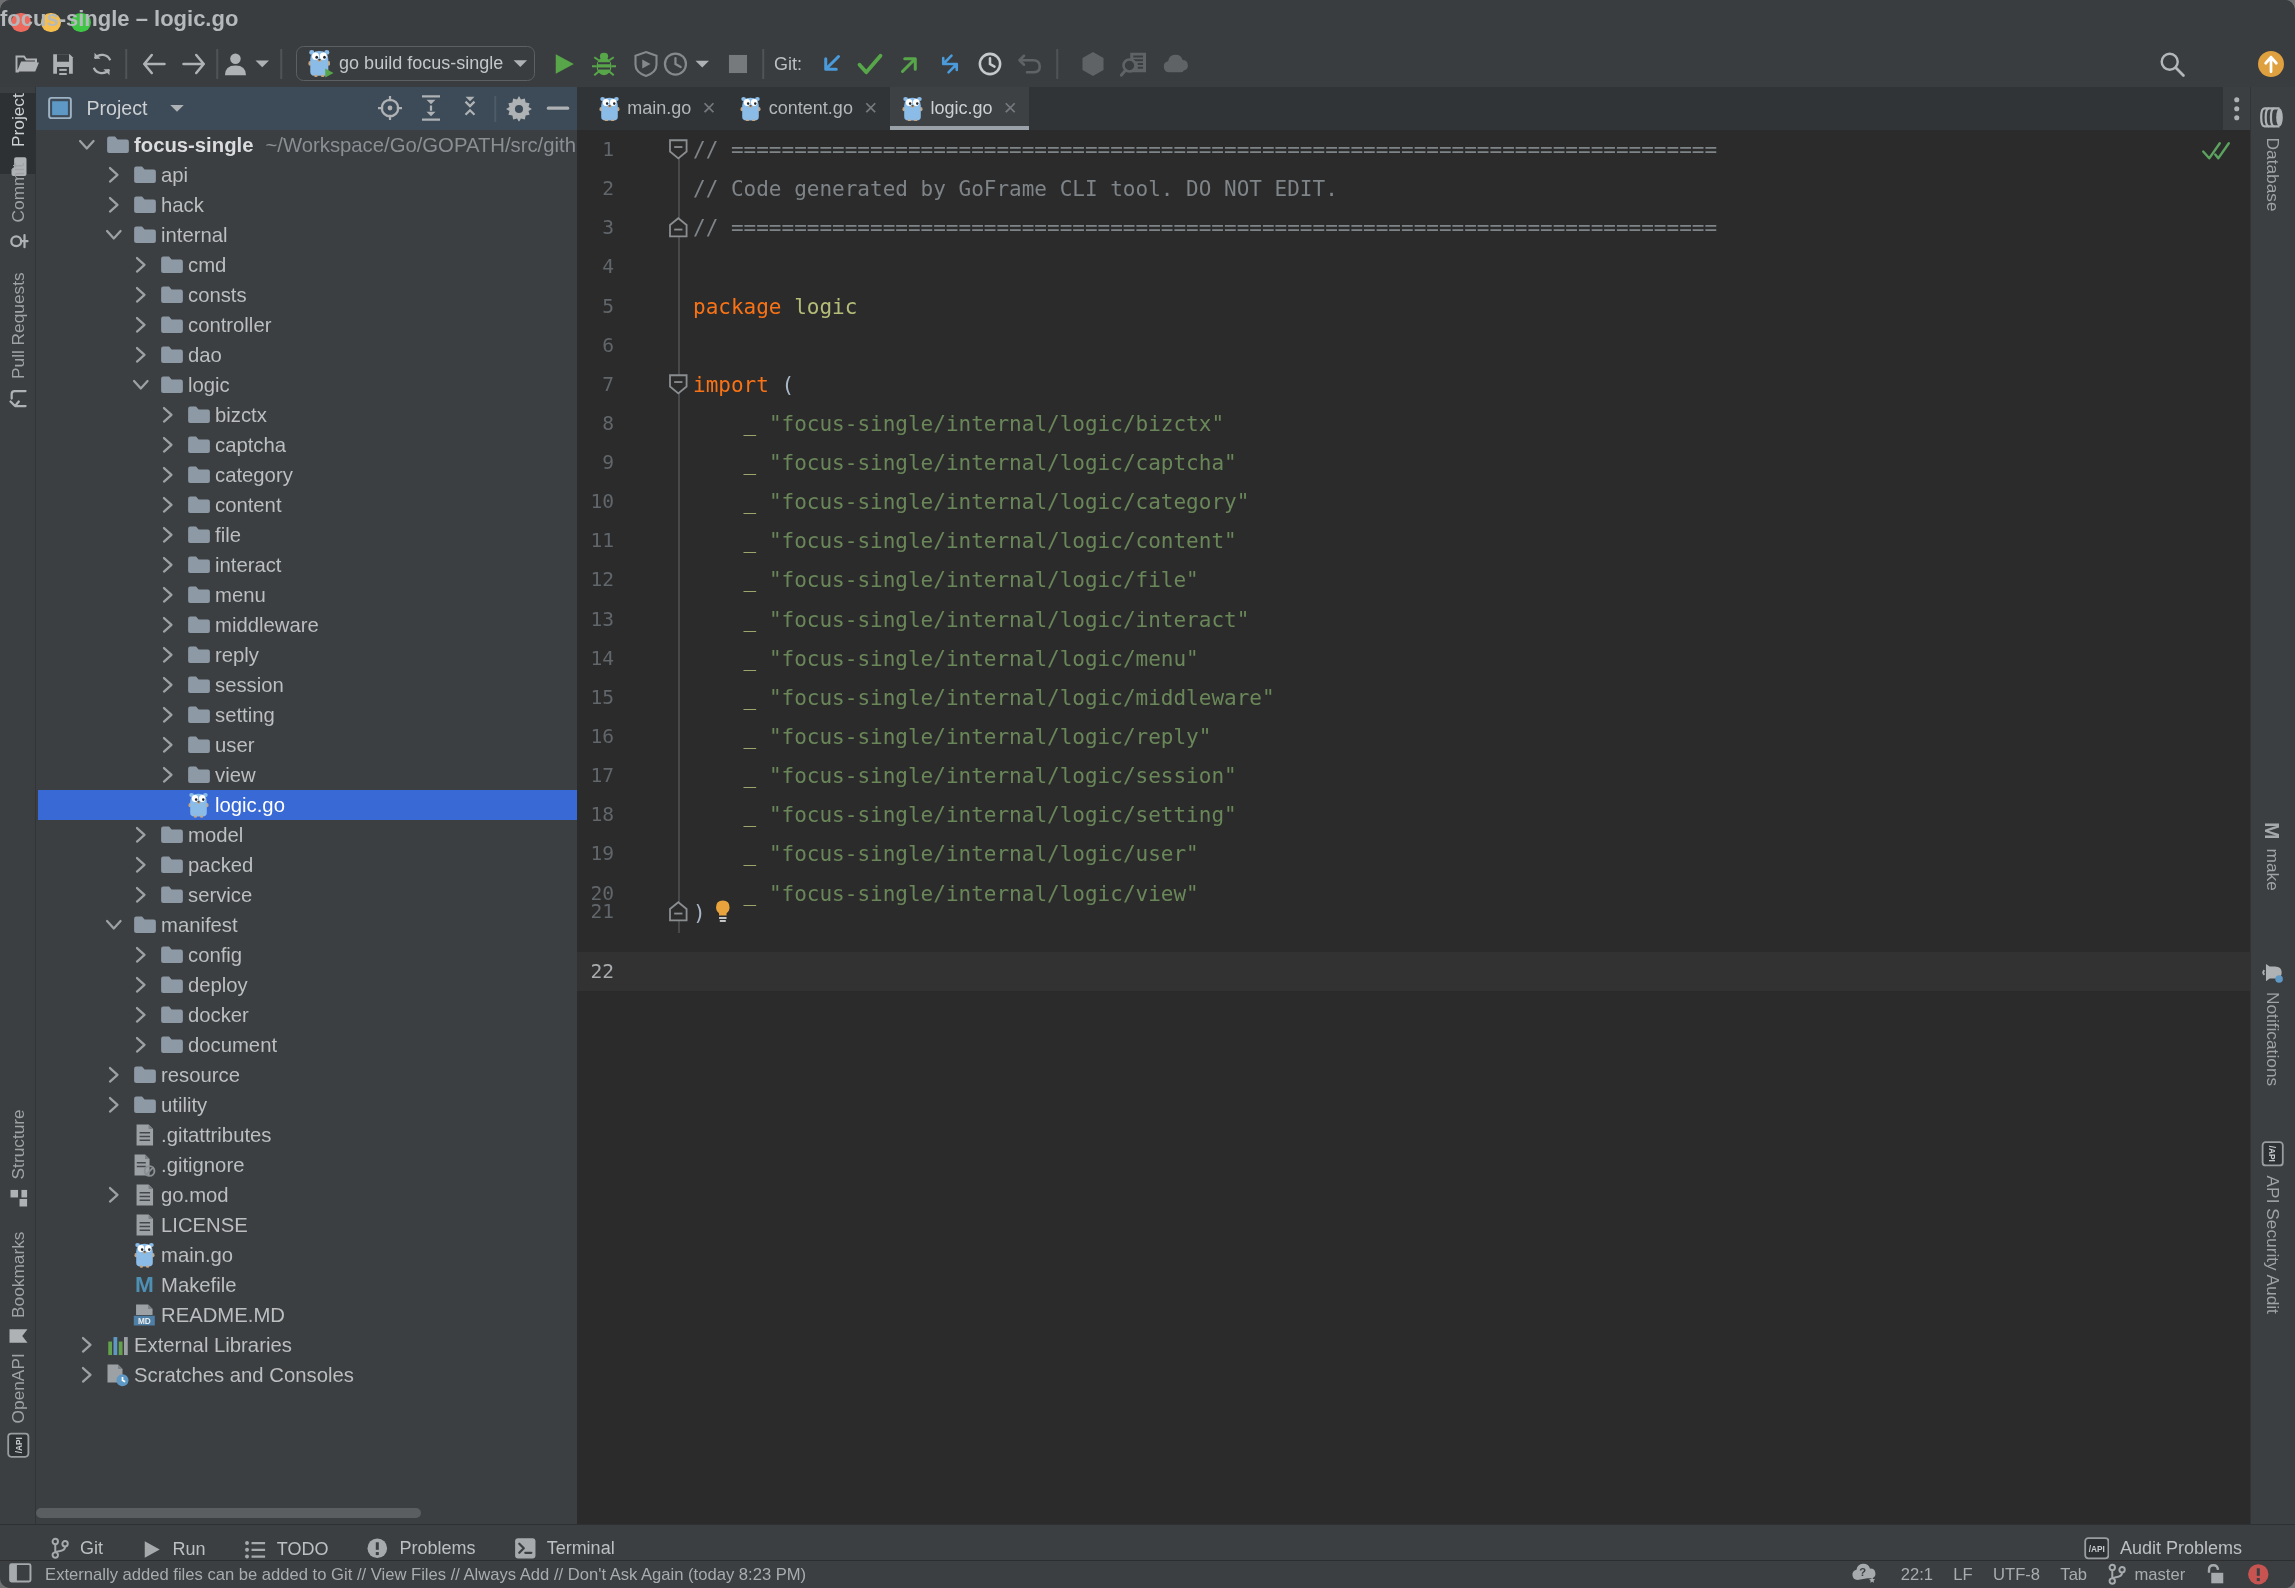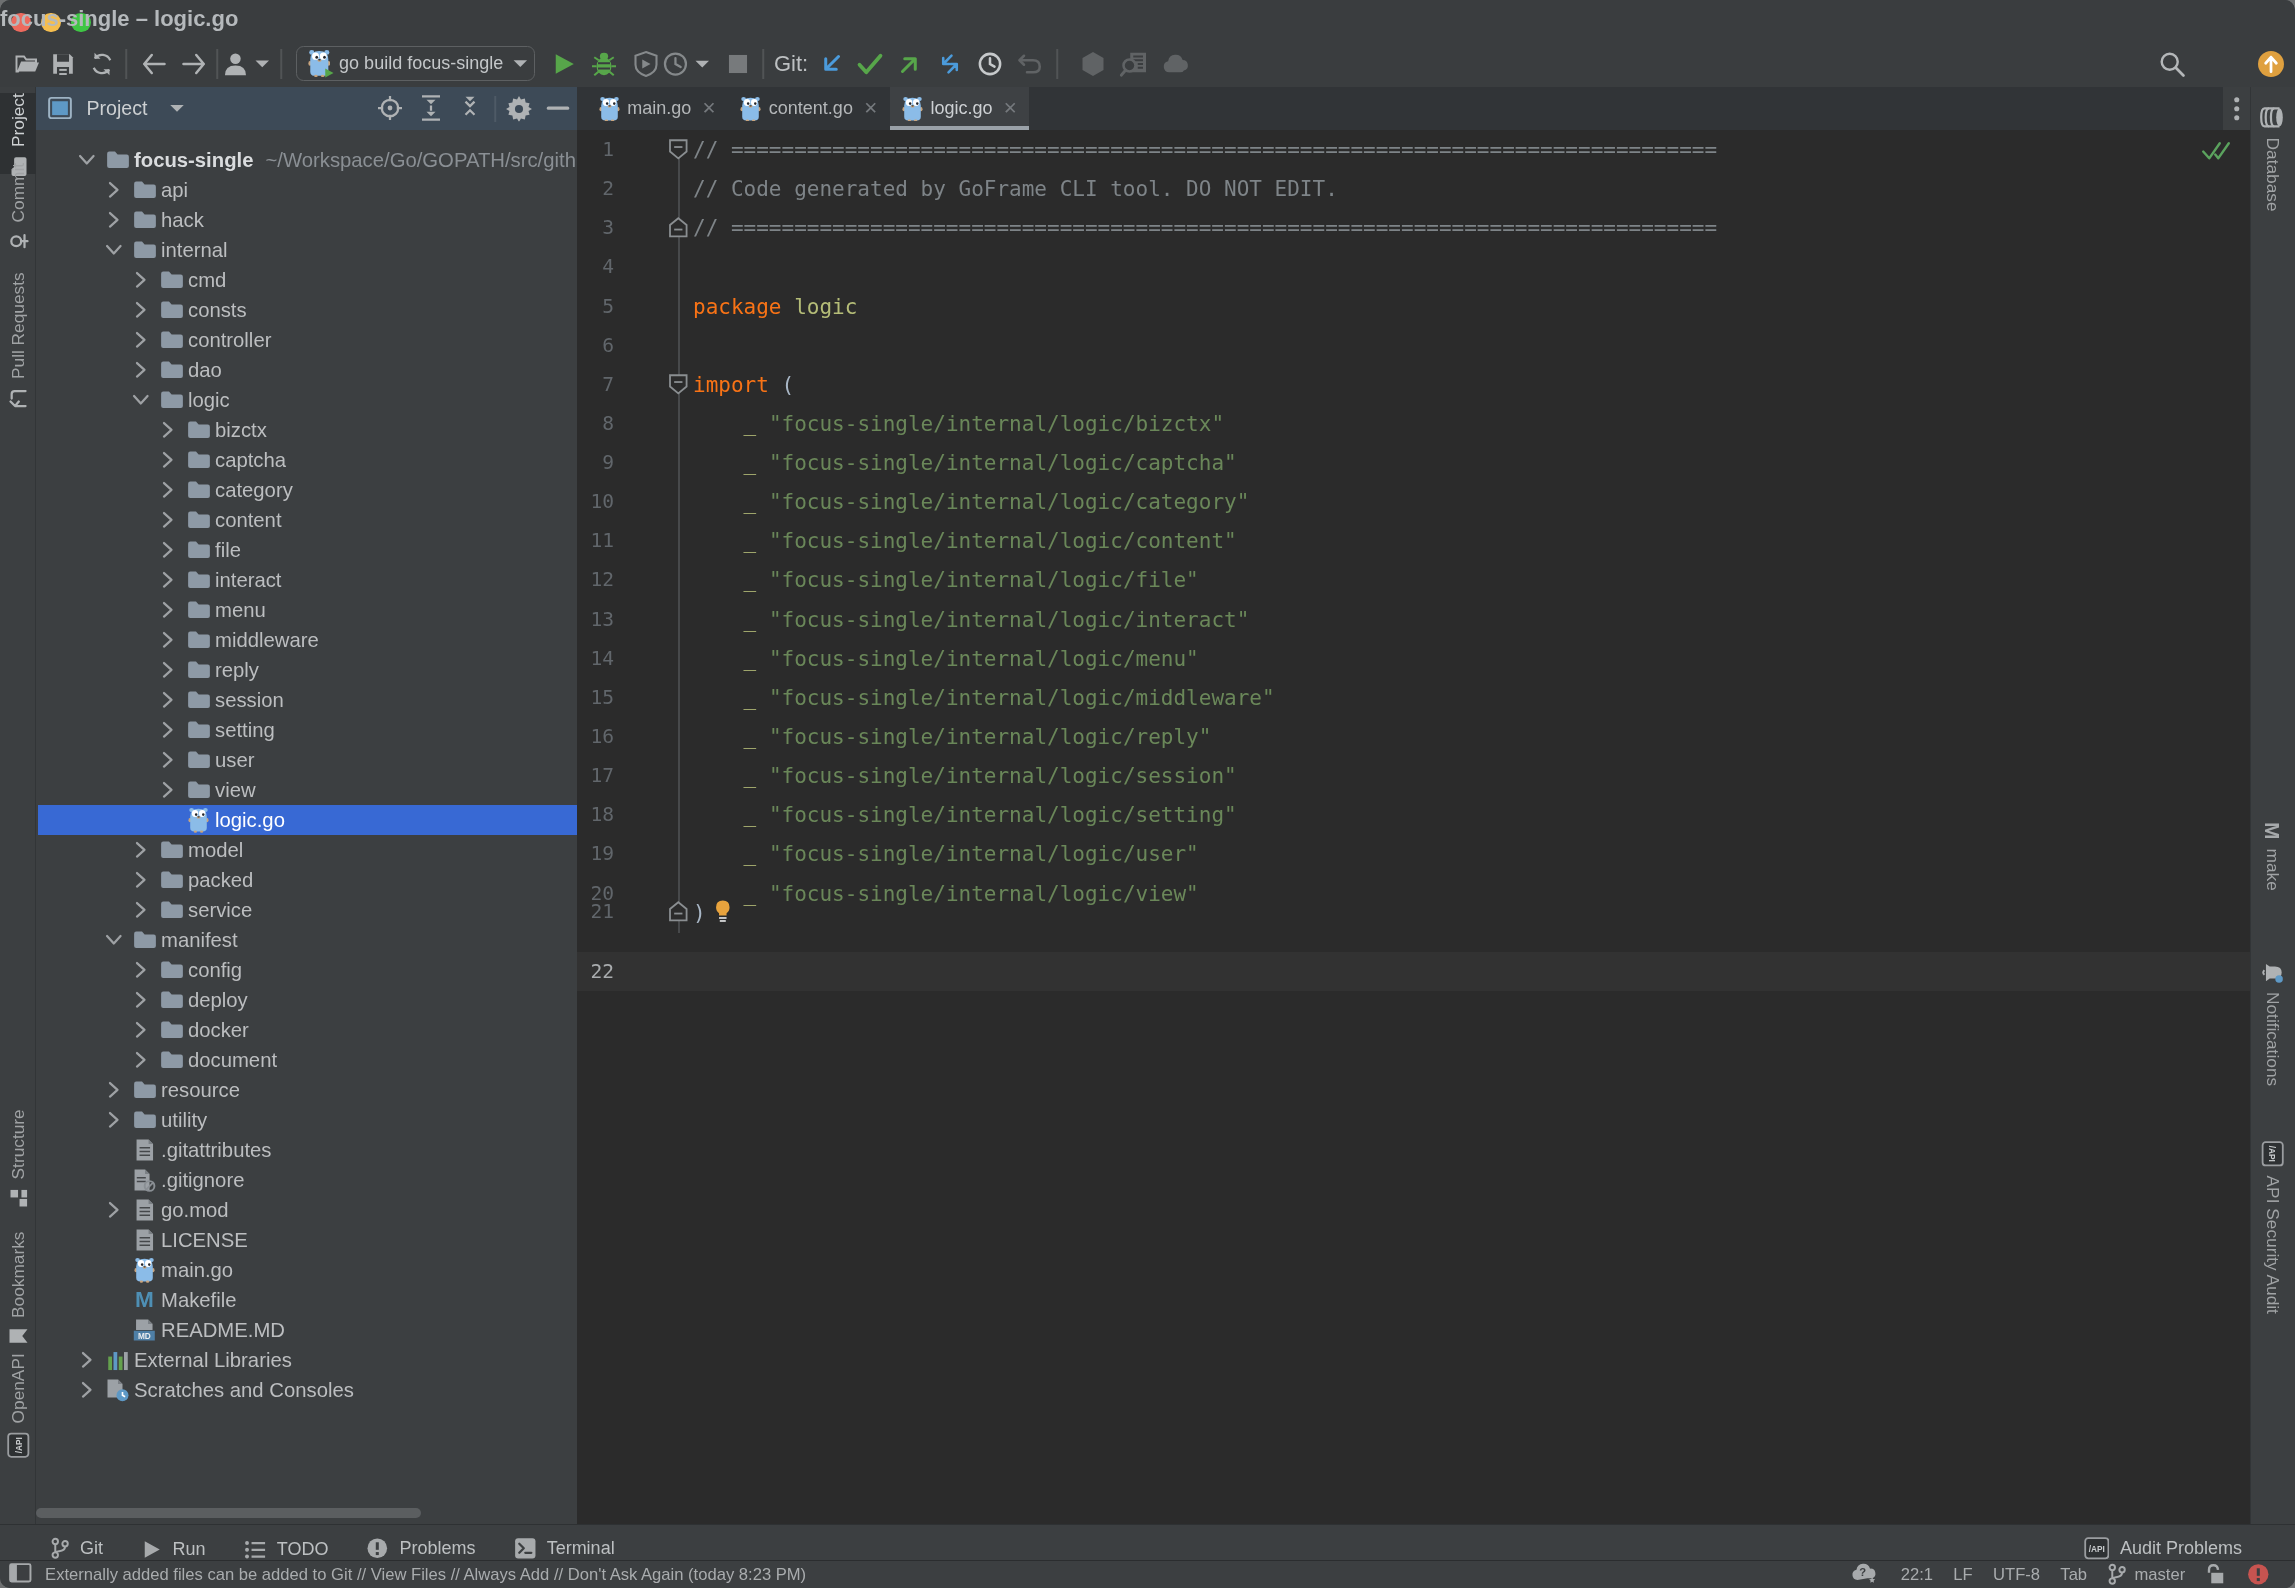--- a/index.html
+++ b/index.html
@@ -14,21 +14,21 @@
   .tl.yellow { background:#F5BE4F; }
   .tl.green { background:#3FC645; }
   .wtitle { position:absolute; left:0; right:0; top:6px; text-align:left; font-size:22px; font-weight:600; color:#B5B9BC; }
 
   
   .toolbar { position:relative; height:49px; flex:0 0 auto; background:#3A3D3F; }
   .toolbar .abs { position:absolute; transform:translate(-50%,-50%); top:25.6px; display:flex; align-items:center; }
   .tb-sep { position:absolute; top:10.5px; width:1.5px; height:30px; background:#515456; transform:translateX(-50%); }
   .runpill { position:absolute; left:296px; top:7.5px; width:239px; height:35px; border:1.5px solid #5D6062; border-radius:7.5px; display:flex; align-items:center; padding:0 10.5px; gap:9px; }
   .runpill .lbl { font-size:18px; color:#C4C7C9; white-space:nowrap; }
-  .gitlabel { position:absolute; left:774px; top:25.6px; transform:translateY(-50%); font-size:22px; color:#BDC0C2; }
+  .gitlabel { position:absolute; left:774px; top:25.6px; transform:translateY(-50%); font-size:18px; color:#BDC0C2; }
 
   
   .middle { flex:1 1 auto; display:flex; min-height:0; }
   .stripe-left { position:relative; width:36px; flex:0 0 auto; background:#3C3F41; border-right:0.8px solid #323537; }
   .stripe-right { position:relative; width:45px; flex:0 0 auto; background:#3C3F41; border-left:0.8px solid #323537; }
   .stripe-item { position:absolute; height:27px; display:flex; align-items:center; gap:9px; white-space:nowrap; }
   .stripe-item .slabel { font-size:17.3px; color:#A0A3A5; }
   .stripe-left .stripe-item { left:4.5px; transform-origin:0 0; transform:rotate(-90deg); }
   .stripe-right .stripe-item { transform-origin:0 0; transform:rotate(90deg); left:35px; }
   .stripe-active-bg { position:absolute; left:0; top:-2.3px; width:36px; height:81px; background:#2E3133; }
@@ -44,21 +44,21 @@
   .tabbar { position:relative; flex:1 1 auto; background:#313437; display:flex; align-items:stretch; padding-left:9.8px; min-width:0; }
   .tab { position:relative; display:flex; align-items:center; gap:7.5px; padding:0 12px; font-size:18px; color:#B4B7B9; }
   .tab.active { background:#3E4144; color:#CDD0D3; }
   .tab.active::after { content:""; position:absolute; left:0; right:0; bottom:0; height:4.5px; background:#9AA1A8; }
   .tab .closex { color:#75797D; font-size:17.3px; margin-left:3px; }
   .tab-corner { flex:0 0 auto; width:27px; background:#3C3F41; display:flex; align-items:center; justify-content:center; }
 
   
   .content-row { flex:1 1 auto; display:flex; min-height:0; }
   .project-panel { position:relative; width:541px; flex:0 0 auto; background:#3C3F41; overflow:hidden; }
-  .tree { position:absolute; left:0; top:15px; right:0; }
+  .tree { position:absolute; left:0; top:0; right:0; }
   .trow { position:relative; height:30px; display:flex; align-items:center; white-space:nowrap; }
   .trow .tsel { position:absolute; left:1.5px; right:0; top:0; bottom:0; background:#3869D4; }
   .trow .twrap { position:relative; display:flex; align-items:center; }
   .tname { font-size:20.3px; color:#BCBEC0; }
   .trow.selected .tname { color:#FFFFFF; }
   .tname.broot { font-weight:700; color:#DADCDE; }
   .tpath { font-size:20.3px; color:#8A8F94; margin-left:12px; }
   .chev { width:29px; height:21px; display:flex; align-items:center; justify-content:center; flex:0 0 auto; }
   .ticon { width:33px; height:24px; display:flex; align-items:center; justify-content:center; flex:0 0 auto; }
   .hscroll { position:absolute; left:0px; bottom:6px; width:385px; height:10.5px; border-radius:5.3px; background:#5B5E60; }

